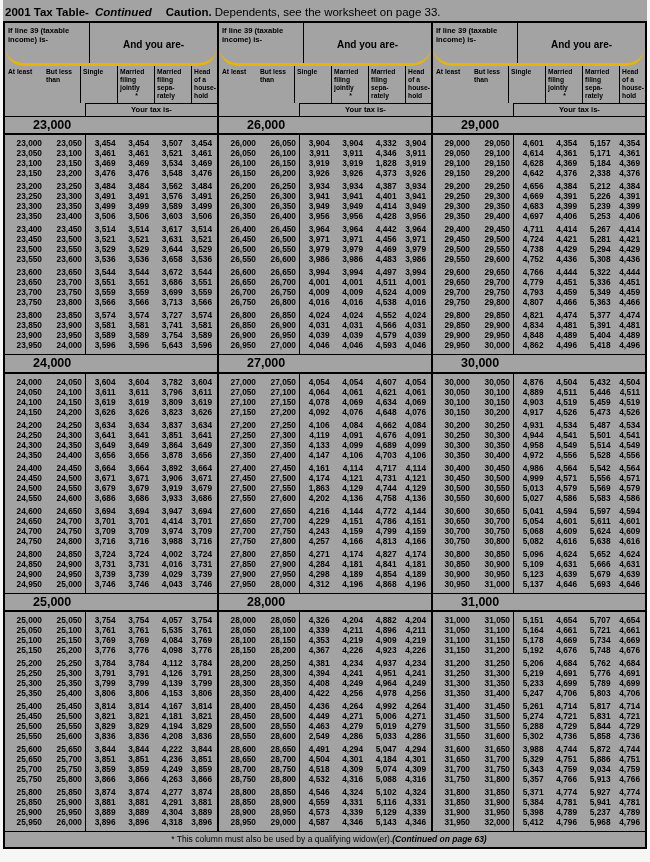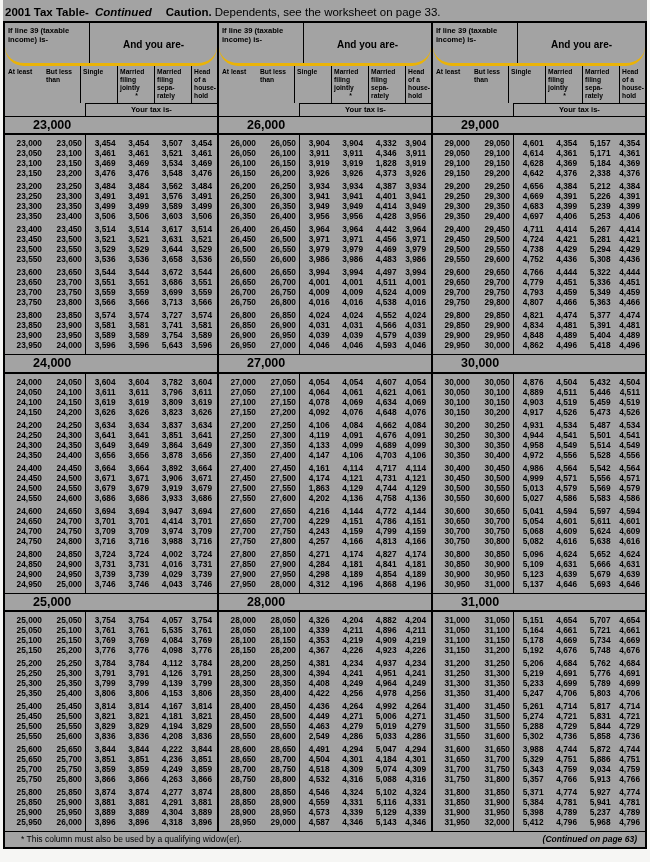--- a/index.html
+++ b/index.html
@@ -32,21 +32,21 @@
   .section-body{position:relative;padding:3px 0 4px;flex:1;}
   .section-body::before{content:"";position:absolute;left:80px;top:0;bottom:0;width:1px;background:#000;}
   .row-group{margin-bottom:3px;}
   .row-group:last-child{margin-bottom:0;}
   .row{display:flex;height:10px;line-height:10px;font-size:8.3px;font-weight:bold;white-space:nowrap;}
   .c-at{width:37px;text-align:right;}
   .c-but{width:40px;text-align:right;}
   .c-tax{width:33.5px;text-align:right;flex-shrink:0;}
   .c-tax.last{flex:1;padding-right:5px;}
   
-  .footer-bar{display:flex;justify-content:space-between;border:2px solid #000;border-top:none;border-bottom-width:2px;padding:2px 8px 3px 16px;font-size:8.5px;}
+  .footer-bar{display:flex;justify-content:center;border:2px solid #000;border-top:none;border-bottom-width:2px;padding:2px 8px 3px 16px;font-size:8.5px;}
   .footnote{font-weight:normal;}
   .cont-note{font-style:italic;font-weight:bold;}
 </style>
 </head>
 <body>
 
 <div class="page">
   <div class="title-bar">
     <span>2001 Tax Table-</span><span class="t-cont">Continued</span><span class="t-caut">Caution.</span><span class="t-caut-rest">Dependents, see the worksheet on page 33.</span>
   </div>

